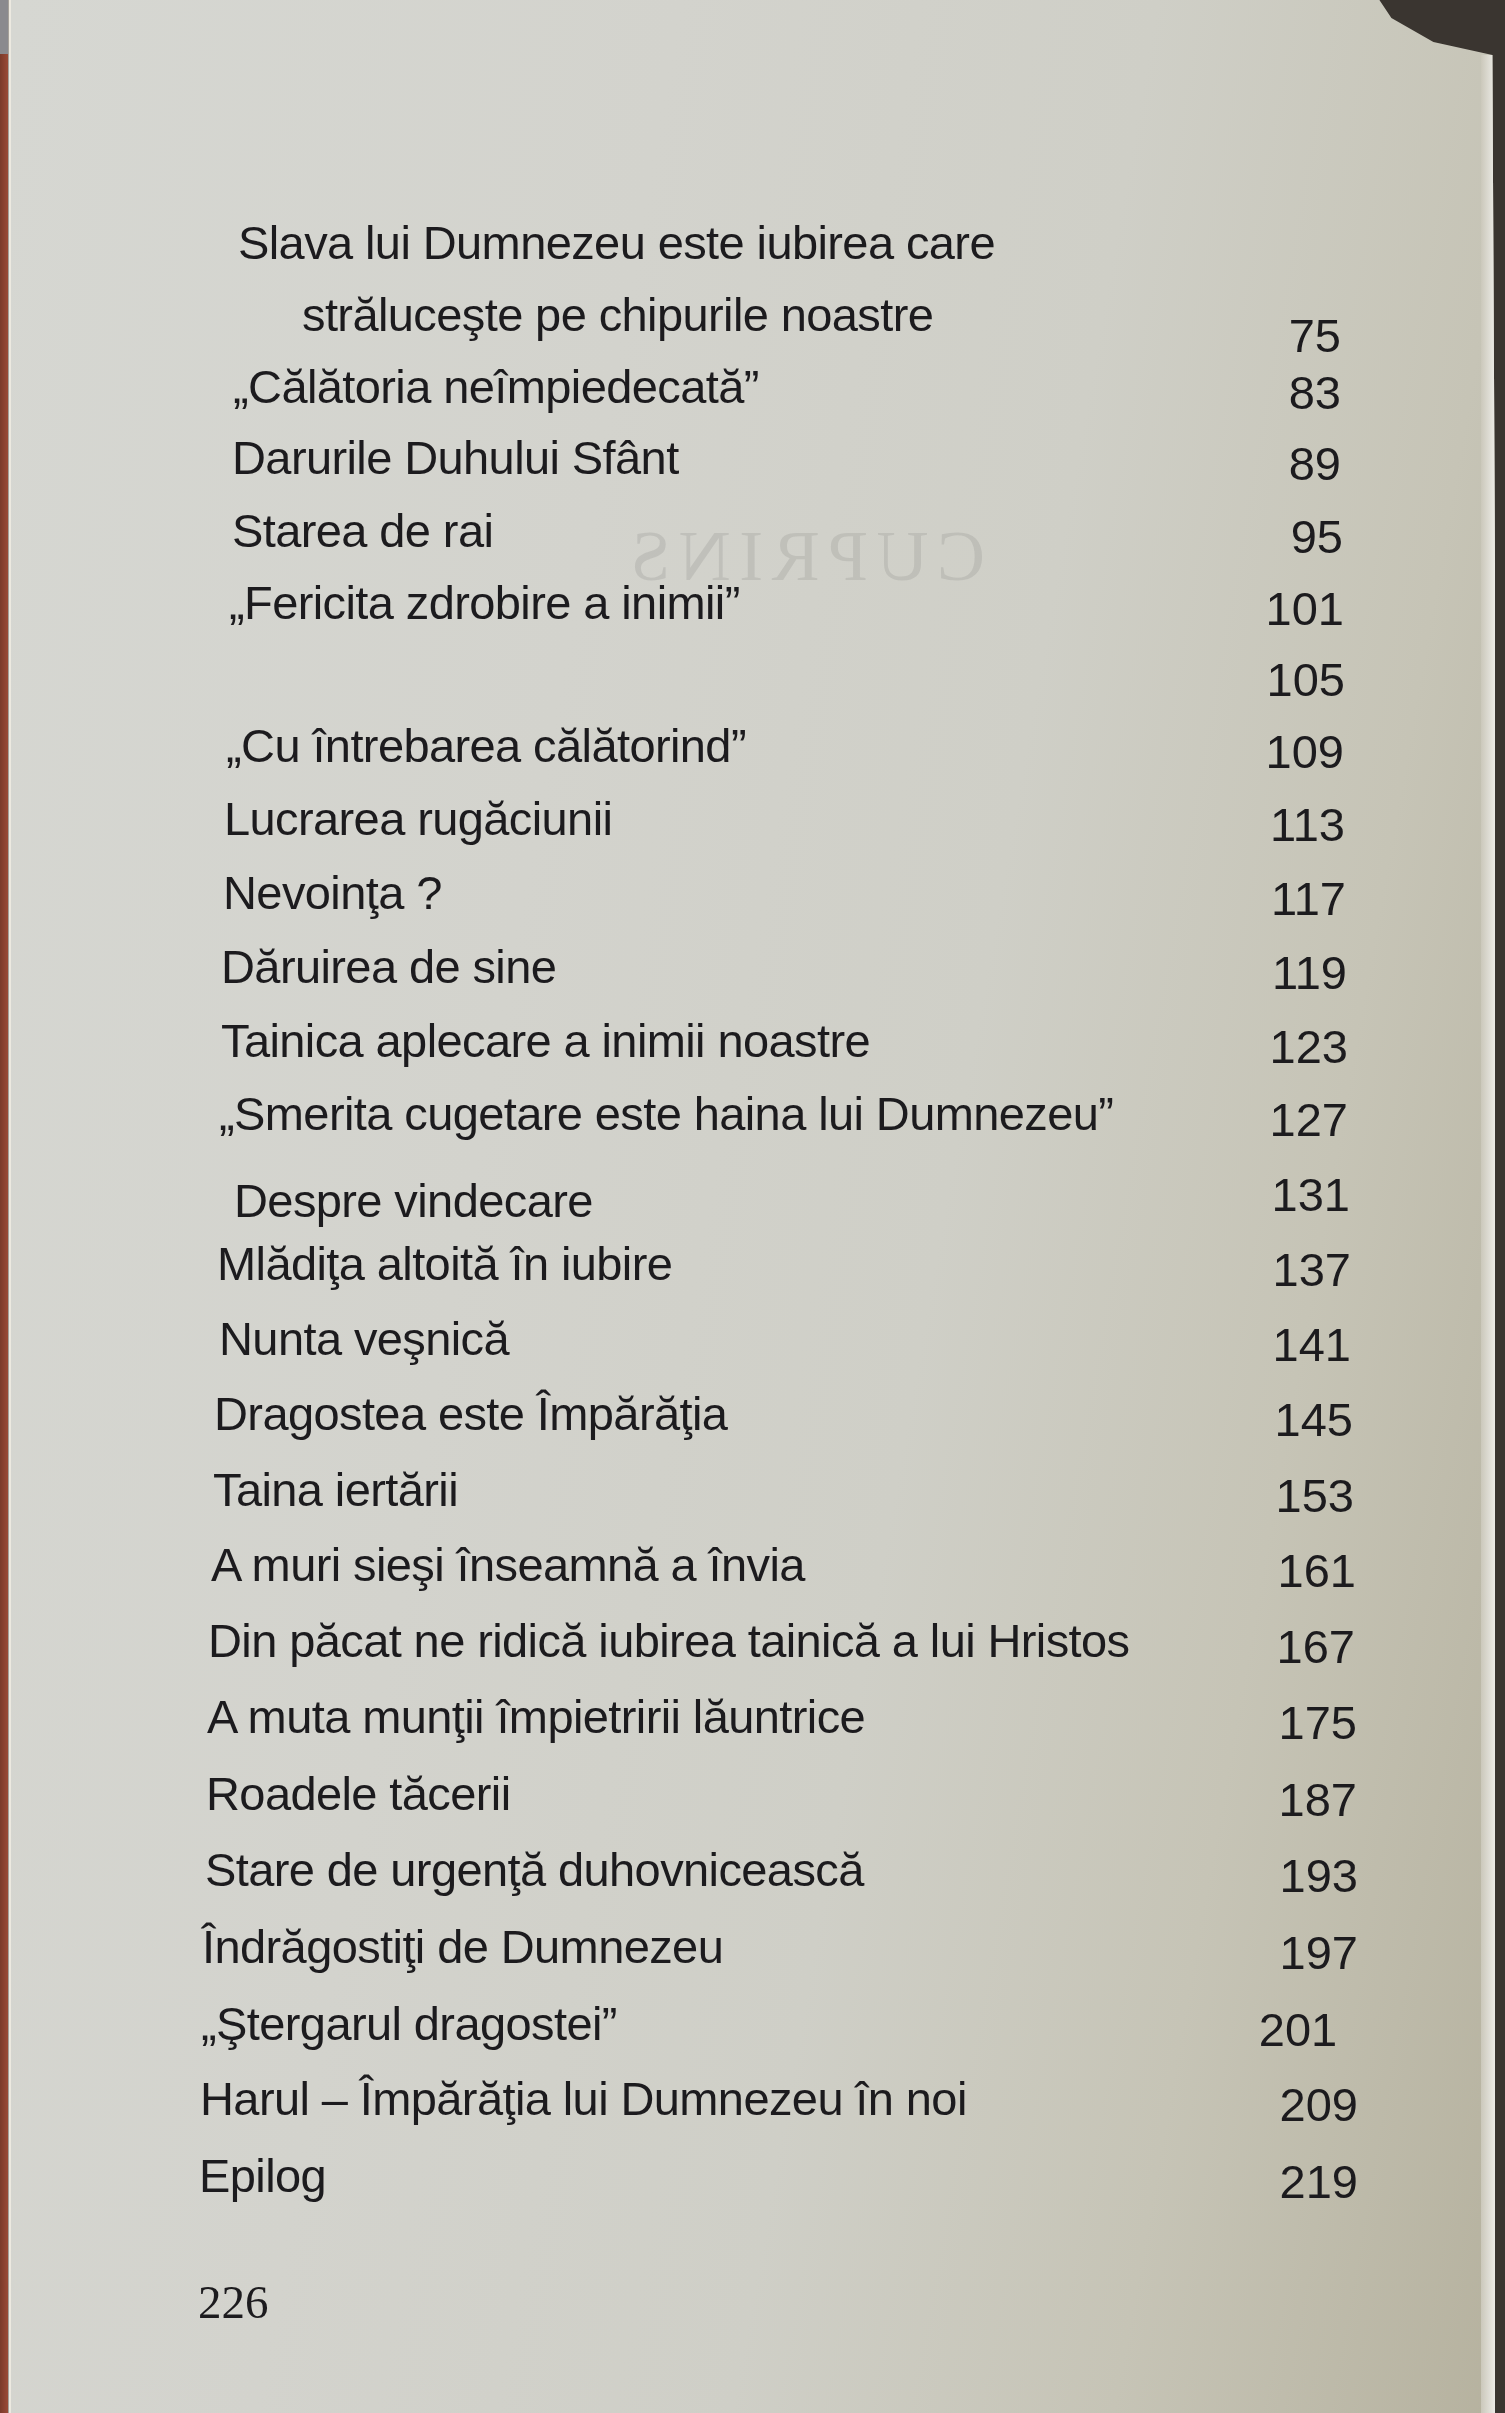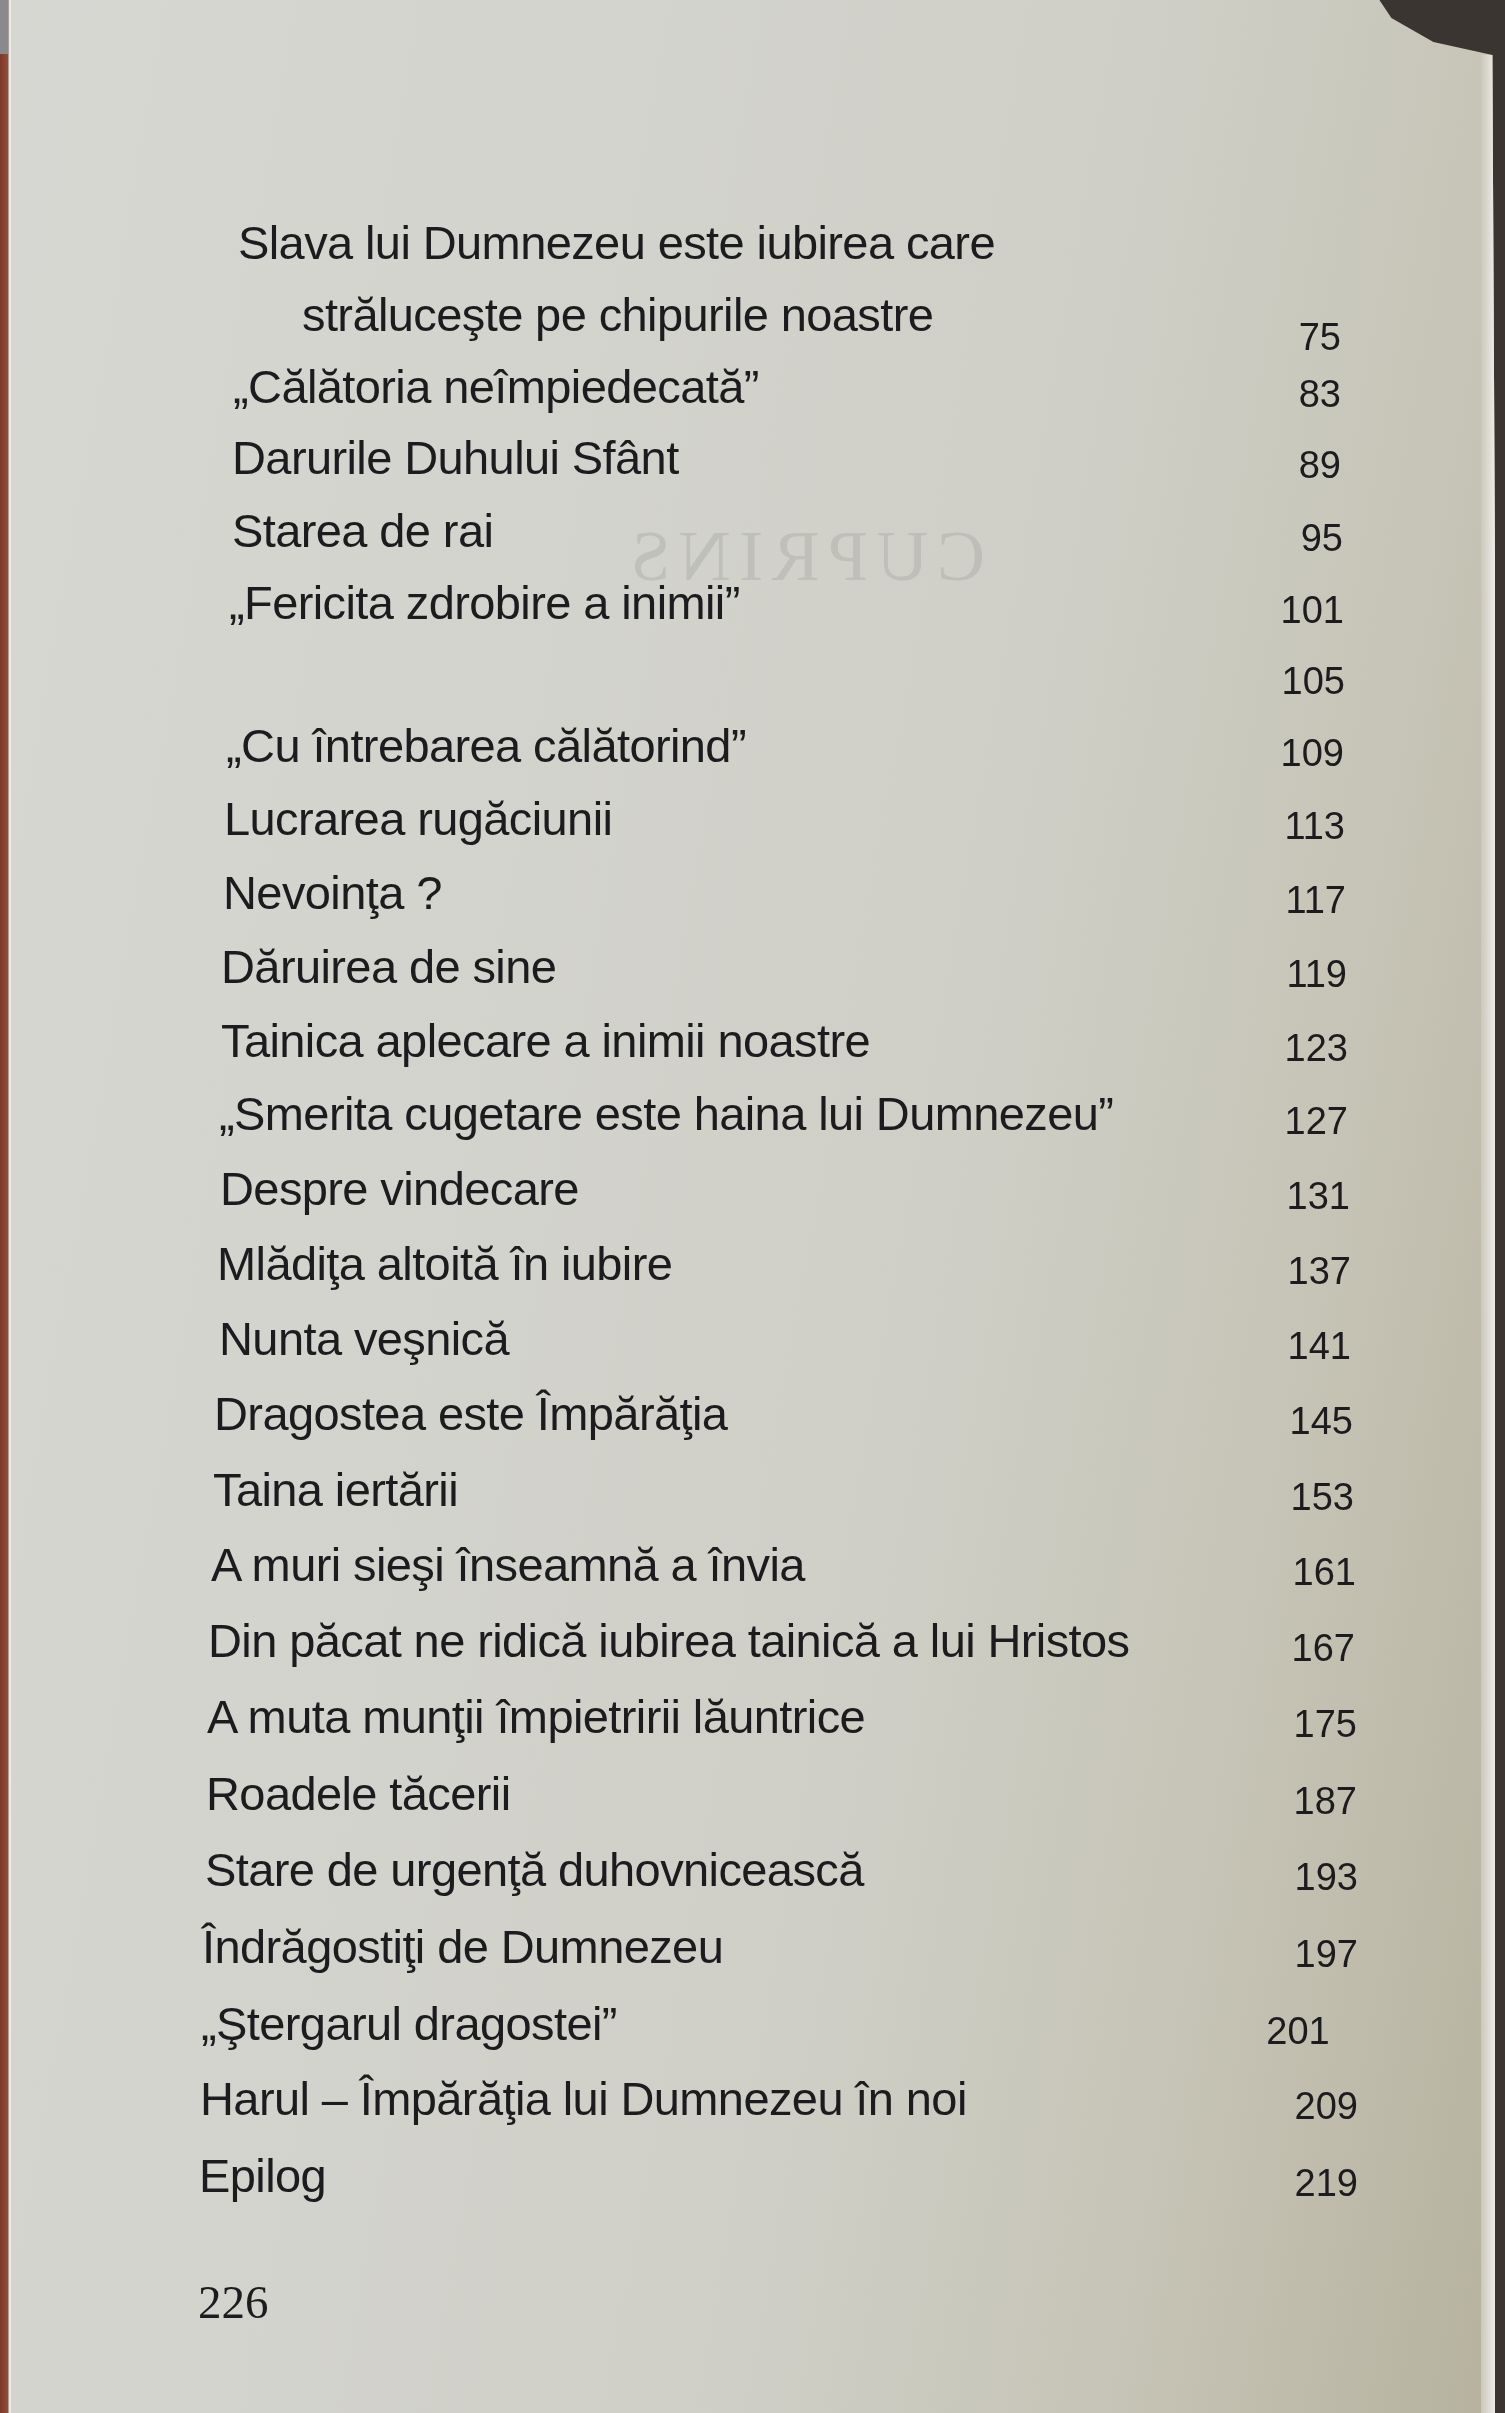--- a/index.html
+++ b/index.html
@@ -72,22 +72,22 @@
     white-space: nowrap;
   }
   .toc-title {
     position: absolute;
     top: 0;
     font-size: 47px;
     letter-spacing: -0.6px;
   }
   .toc-page {
     position: absolute;
-    top: 14px;
-    font-size: 38px;
+    top: 6px;
+    font-size: 47px;
     text-align: right;
     width: 120px;
   }
   .folio {
     position: absolute;
     left: 198px;
     top: 2275px;
     font-family: "Liberation Serif", "DejaVu Serif", serif;
     font-size: 47px;
     color: #1c1b1e;
@@ -154,21 +154,21 @@
     </div>
     <div class="toc-row" style="left:221px; top:1013px; width:1133px;">
       <span class="toc-title" style="left:0;">Tainica aplecare a inimii noastre</span>
       <span class="toc-page" style="left:1007px;">123</span>
     </div>
     <div class="toc-row" style="left:219px; top:1086px; width:1136px;">
       <span class="toc-title" style="left:0;">„Smerita cugetare este haina lui Dumnezeu”</span>
       <span class="toc-page" style="left:1009px;">127</span>
     </div>
     <div class="toc-row" style="left:218px; top:1161px; width:1139px;">
-      <span class="toc-title" style="left:2px;">Despre vindecare</span>
+      <span class="toc-title" style="left:16px;margin-top:12px;">Despre vindecare</span>
       <span class="toc-page" style="left:1012px;">131</span>
     </div>
     <div class="toc-row" style="left:217px; top:1236px; width:1141px;">
       <span class="toc-title" style="left:0;">Mlădiţa altoită în iubire</span>
       <span class="toc-page" style="left:1014px;">137</span>
     </div>
     <div class="toc-row" style="left:215px; top:1311px; width:1143px;">
       <span class="toc-title" style="left:4px;">Nunta veşnică</span>
       <span class="toc-page" style="left:1016px;">141</span>
     </div>

